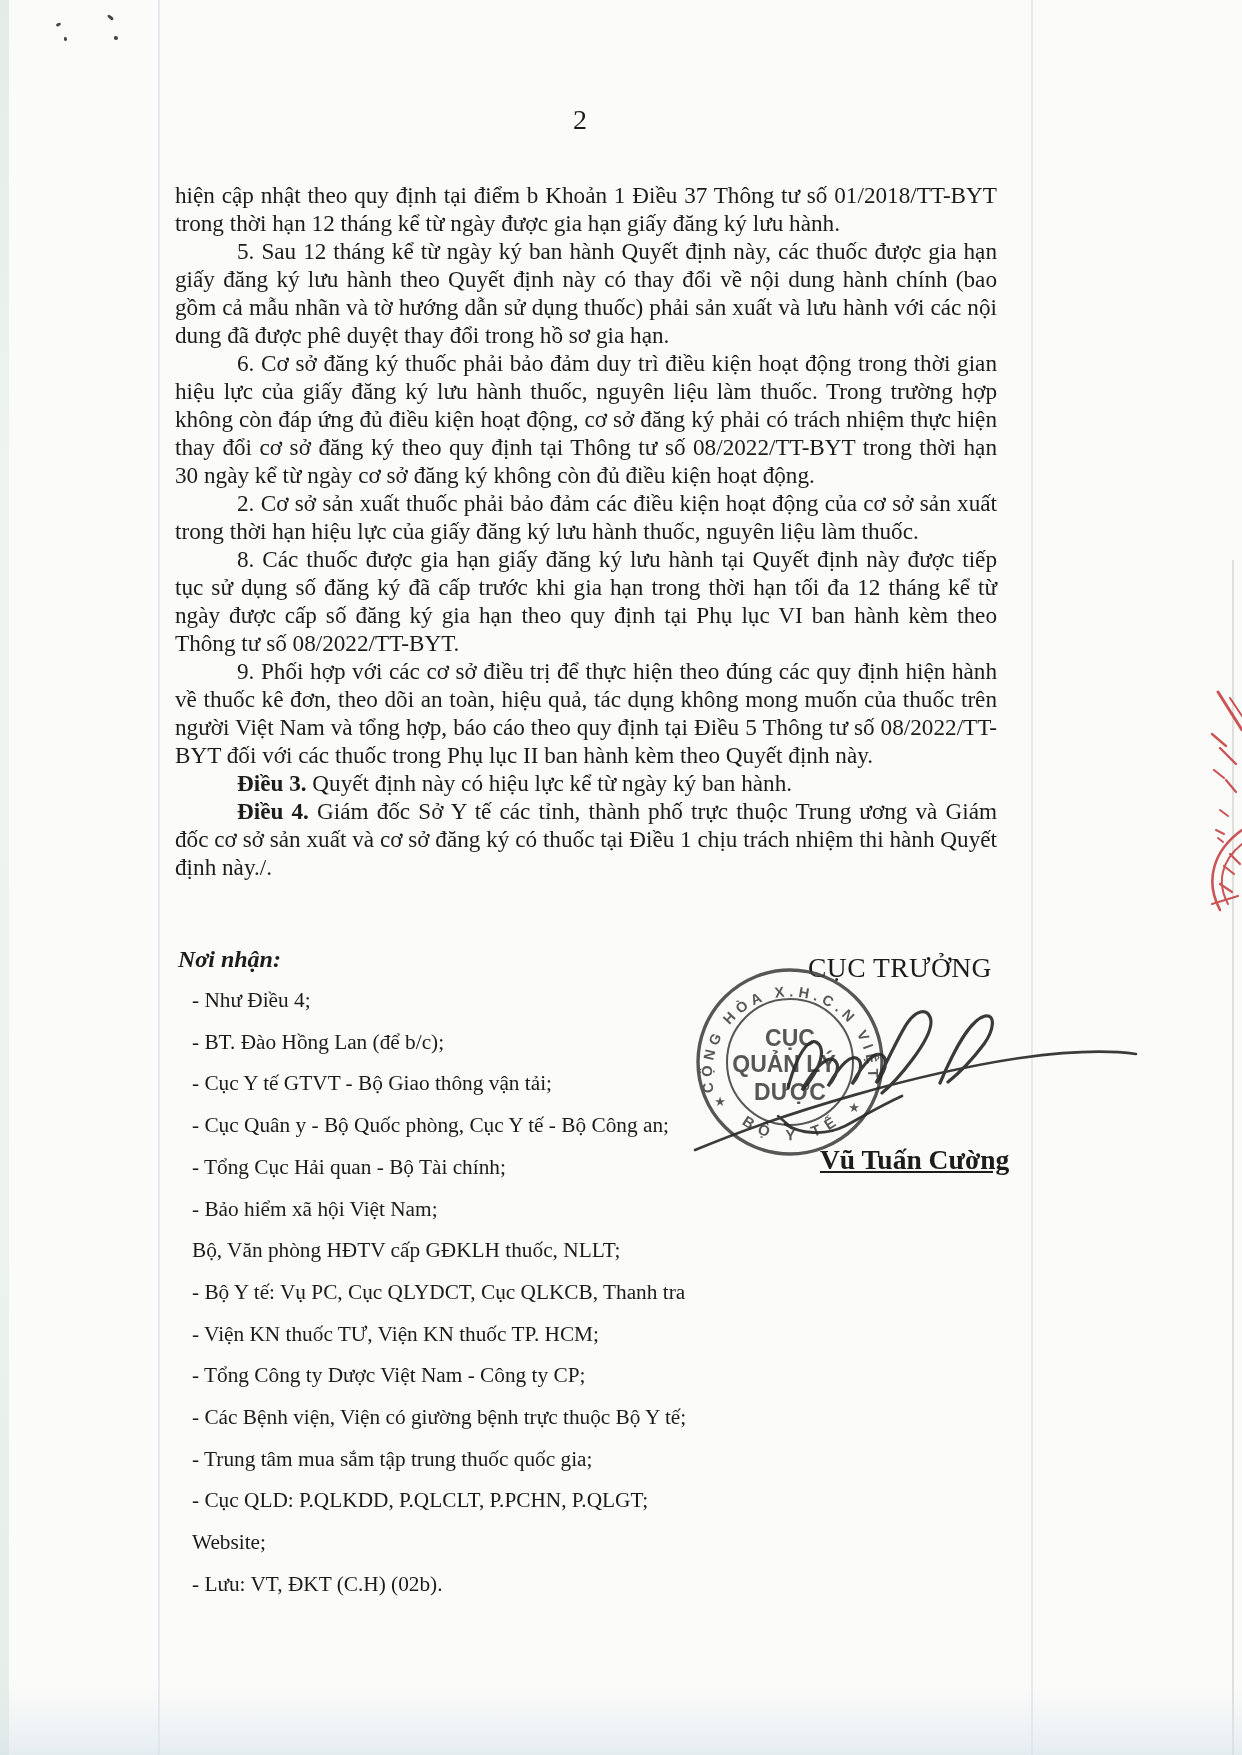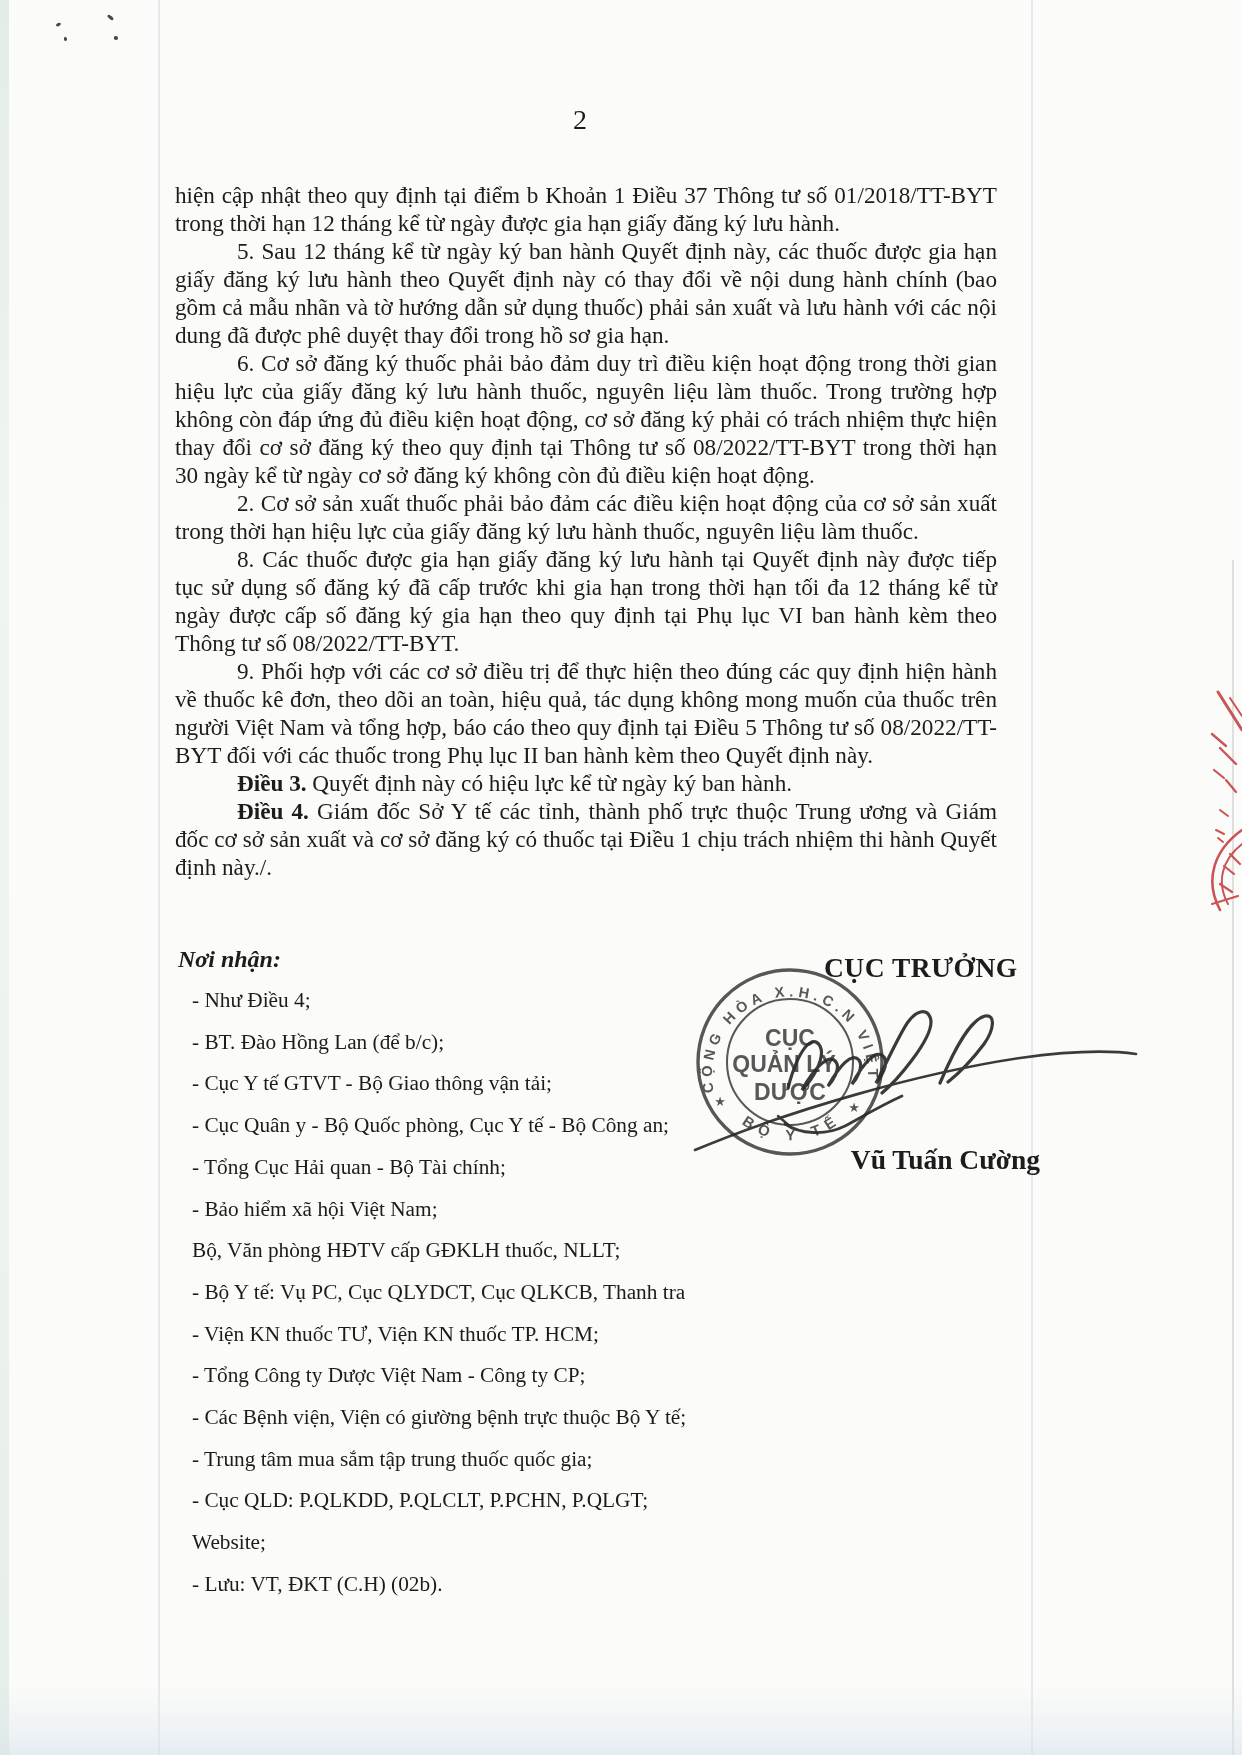--- a/index.html
+++ b/index.html
@@ -35,24 +35,24 @@
   .body-text p{margin:0;}
   .body-text p.ind{text-indent:62px;}
   .lead{font-weight:bold;}
   
   .recipients{position:absolute;left:178px;top:946px;width:575px;}
   .recipients .heading{font-size:24px;font-weight:bold;font-style:italic;margin-bottom:8px;}
   .recipients ul{list-style:none;margin:0;padding:0;font-size:21.3px;line-height:27.7px;}
   .recipients li{margin:14px;padding:0;}
   
   .sign-area{position:absolute;left:640px;top:938px;width:560px;height:280px;}
-  .sign-title{position:absolute;left:184px;top:14px;width:240px;
-    font-size:27.5px;font-weight:bold;letter-spacing:.5px;white-space:nowrap;}
-  .sign-name{position:absolute;left:180px;top:206px;width:220px;text-align:right;
-    font-size:27.5px;font-weight:bold;white-space:nowrap;}
+  .sign-title{position:absolute;left:168px;top:14px;width:240px;
+    font-size:27.5px;font-weight:normal;letter-spacing:.5px;white-space:nowrap;}
+  .sign-name{position:absolute;left:180px;top:206px;width:220px;text-align:left;
+    font-size:27.5px;font-weight:bold;white-space:nowrap;text-decoration:underline;}
   .sign-svg{position:absolute;left:0;top:0;}
   .stamp-text{font-family:"Liberation Sans", sans-serif;font-weight:bold;fill:#414141;}
   
   .red-frag{position:absolute;right:0;top:652px;}
 </style>
 </head>
 <body>
 
 <div class="page">
 

